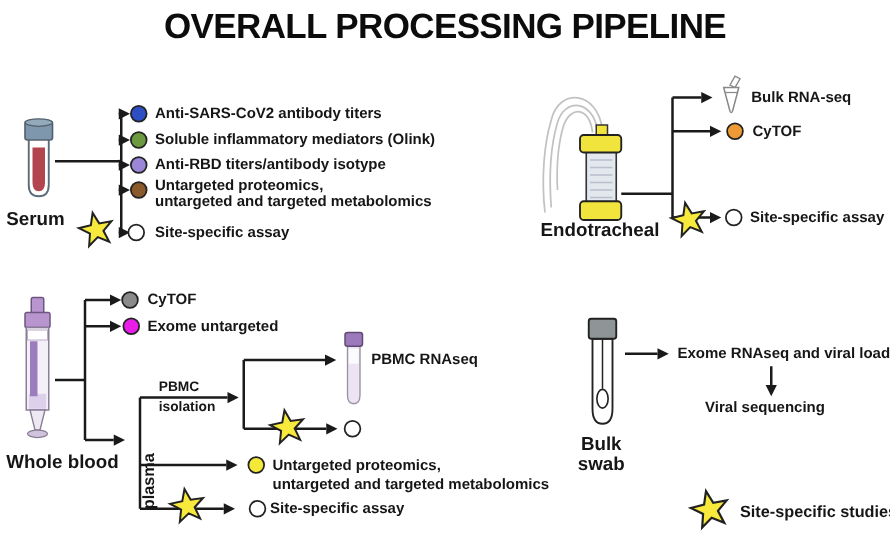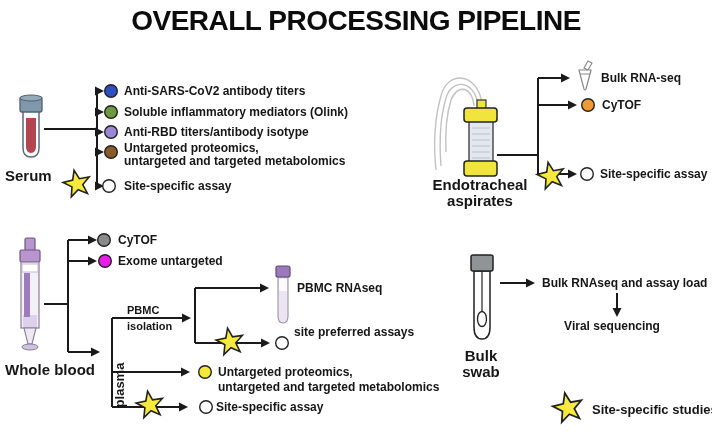--- a/index.html
+++ b/index.html
@@ -160,44 +160,42 @@
     <div>untargeted and targeted metabolomics</div>
   </div>
   <div class="lbl one" style="left:124px;top:186px">Site-specific assay</div>
   <div class="lbl sec one" style="left:5px;top:176px">Serum</div>
 
   <div class="lbl one" style="left:601px;top:78px">Bulk RNA-seq</div>
   <div class="lbl one" style="left:602px;top:105px">CyTOF</div>
   <div class="lbl one" style="left:600px;top:174px">Site-specific assay</div>
   <div class="lbl sec ctr" style="left:430px;top:177px;width:100px">
     <div>Endotracheal</div>
-    <div>aspirates</div>
   </div>
 
   <div class="lbl one" style="left:118px;top:240px">CyTOF</div>
   <div class="lbl one" style="left:118px;top:261px">Exome untargeted</div>
   <div class="lbl sec one" style="left:5px;top:370px">Whole blood</div>
 
   <div class="lbl" style="left:127px;top:302px;font-size:11px;line-height:16px">
     <div>PBMC</div>
     <div>isolation</div>
   </div>
   <div class="lbl one" style="left:297px;top:288px">PBMC RNAseq</div>
   <div class="lbl" style="left:294px;top:326px">
-    <div>site preferred assays</div>
   </div>
 
   <div class="lbl rot" style="left:119px;top:385px">plasma</div>
   <div class="lbl" style="left:218px;top:365px;line-height:15px">
     <div>Untargeted proteomics,</div>
     <div>untargeted and targeted metabolomics</div>
   </div>
   <div class="lbl one" style="left:216px;top:407px">Site-specific assay</div>
 
-  <div class="lbl one" style="left:542px;top:283px">Bulk RNAseq and assay load</div>
+  <div class="lbl one" style="left:542px;top:283px">Exome RNAseq and viral load</div>
   <div class="lbl one" style="left:612px;top:326px;transform:translate(-50%,-50%)">Viral sequencing</div>
   <div class="lbl sec ctr" style="left:451px;top:348px;width:60px">
     <div>Bulk</div>
     <div>swab</div>
   </div>
 
   <div class="lbl one" style="left:592px;top:409px;font-size:13px">Site-specific studies</div>
 
 </div>
 

